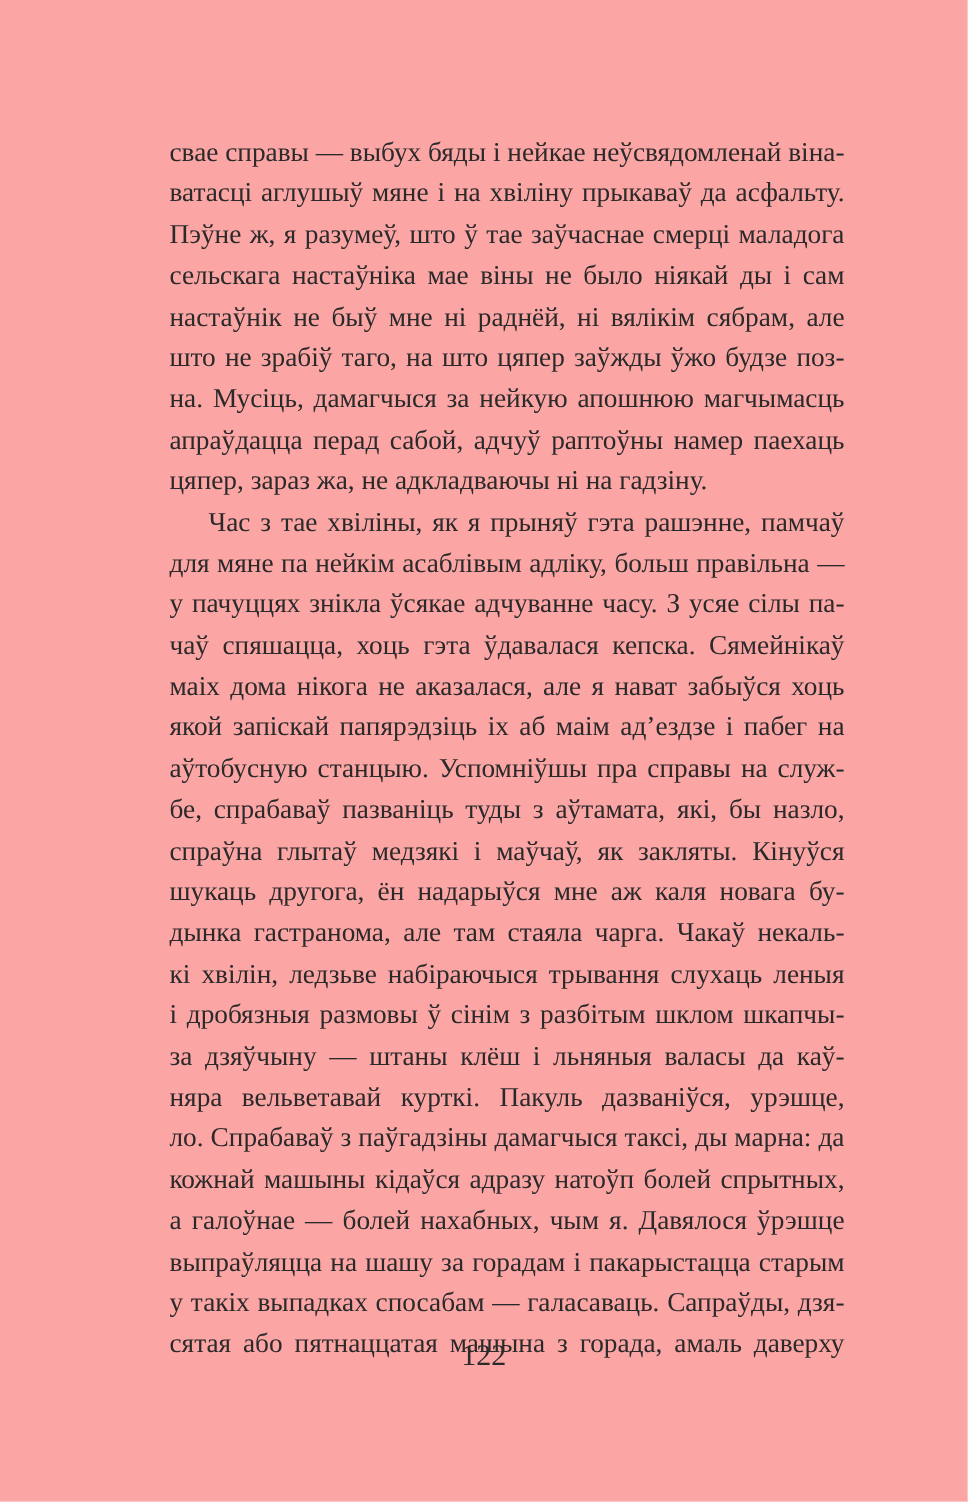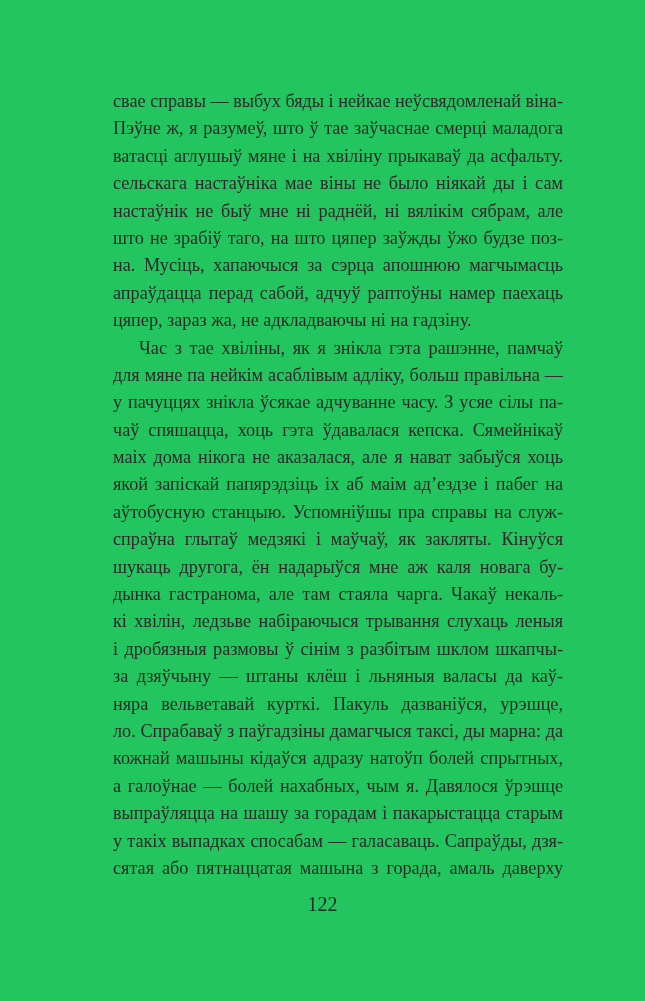--- a/index.html
+++ b/index.html
@@ -10,21 +10,21 @@
     body {
       width: 645px;
       height: 1001px;
       position: relative;
       overflow: hidden;
     }
     .page {
       position: absolute;
       left: 0; top: 0;
       width: 645px; height: 1001px;
-      background: #22c55e;
+      background: #fca5a5;
     }
     .text-block {
       position: absolute;
       left: 113px;
       top: 88px;
       width: 450px;
       font-family: "Liberation Serif", "DejaVu Serif", serif;
       font-size: 18.2px;
       line-height: 27.4px;
       color: #2a2a2a;
@@ -53,36 +53,37 @@
       color: #2a2a2a;
     }
   </style>
 </head>
 <body>
 
 <div class="page">
   <div class="text-block">
 
     <span class="line">свае справы — выбух бяды і нейкае неўсвядомленай віна-</span>
+    <span class="line">ватасці аглушыў мяне і на хвіліну прыкаваў да асфальту.</span>
     <span class="line">Пэўне ж, я разумеў, што ў тае заўчаснае смерці маладога</span>
-    <span class="line">ватасці аглушыў мяне і на хвіліну прыкаваў да асфальту.</span>
     <span class="line">сельскага настаўніка мае віны не было ніякай ды і сам</span>
     <span class="line">настаўнік не быў мне ні раднёй, ні вялікім сябрам, але</span>
     <span class="line">што не зрабіў таго, на што цяпер заўжды ўжо будзе поз-</span>
-    <span class="line">на. Мусіць, хапаючыся за сэрца апошнюю магчымасць</span>
+    <span class="line">на. Мусіць, дамагчыся за нейкую апошнюю магчымасць</span>
     <span class="line">апраўдацца перад сабой, адчуў раптоўны намер паехаць</span>
     <span class="line last">цяпер, зараз жа, не адкладваючы ні на гадзіну.</span>
 
-    <span class="line indent">Час з тае хвіліны, як я знікла гэта рашэнне, памчаў</span>
+    <span class="line indent">Час з тае хвіліны, як я прыняў гэта рашэнне, памчаў</span>
     <span class="line">для мяне па нейкім асаблівым адліку, больш правільна —</span>
     <span class="line">у пачуццях знікла ўсякае адчуванне часу. З усяе сілы па-</span>
     <span class="line">чаў спяшацца, хоць гэта ўдавалася кепска. Сямейнікаў</span>
     <span class="line">маіх дома нікога не аказалася, але я нават забыўся хоць</span>
     <span class="line">якой запіскай папярэдзіць іх аб маім ад’ездзе і пабег на</span>
     <span class="line">аўтобусную станцыю. Успомніўшы пра справы на служ-</span>
+    <span class="line">бе, спрабаваў пазваніць туды з аўтамата, які, бы назло,</span>
     <span class="line">спраўна глытаў медзякі і маўчаў, як закляты. Кінуўся</span>
     <span class="line">шукаць другога, ён надарыўся мне аж каля новага бу-</span>
     <span class="line">дынка гастранома, але там стаяла чарга. Чакаў некаль-</span>
     <span class="line">кі хвілін, ледзьве набіраючыся трывання слухаць леныя</span>
     <span class="line">і дробязныя размовы ў сінім з разбітым шклом шкапчы-</span>
     <span class="line">за дзяўчыну — штаны клёш і льняныя валасы да каў-</span>
     <span class="line">няра вельветавай курткі. Пакуль дазваніўся, урэшце,</span>
     <span class="line">ло. Спрабаваў з паўгадзіны дамагчыся таксі, ды марна: да</span>
     <span class="line">кожнай машыны кідаўся адразу натоўп болей спрытных,</span>
     <span class="line">а галоўнае — болей нахабных, чым я. Давялося ўрэшце</span>

